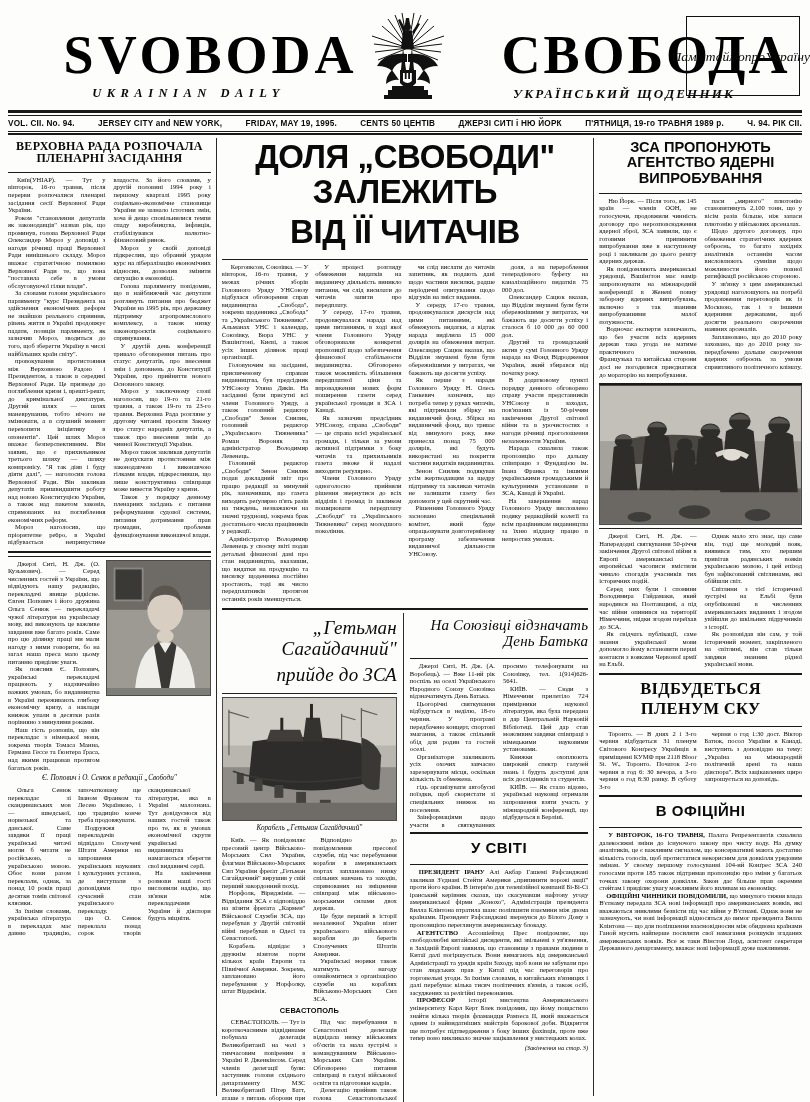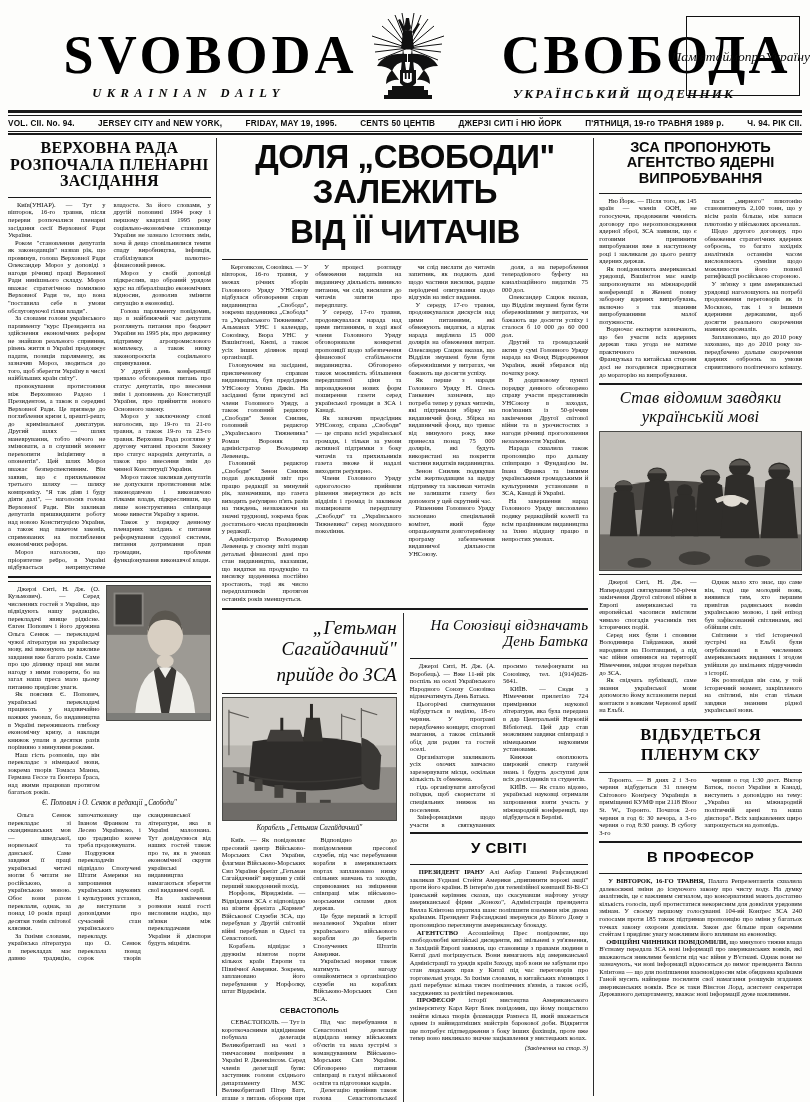--- a/index.html
+++ b/index.html
@@ -35,21 +35,21 @@
   .colA{width:206px;}
   .vline{width:1px;background:#2a2a2a;margin:0 5px;}
   .colB{width:372px;}
   .colC{width:206px;}
 
   
   .hl-serif{font-family:"Liberation Serif",serif;font-weight:bold;text-align:center;
        line-height:1.04;letter-spacing:.3px;}
   .hl-sans{font-family:"Liberation Sans",sans-serif;font-weight:bold;text-align:center;
        line-height:1.05;}
-  .hl-a{font-size:16px;padding:2px 0 4px 0;}
+  .hl-a{font-size:12px;padding:2px 0 4px 0;}
   .hl-main{font-size:33px;letter-spacing:-.4px;padding:2px 0 6px 0;}
   .hl-c{font-size:14.6px;padding:2px 0 4px 0;}
   .hl-ital{font-family:"Liberation Serif",serif;font-style:italic;font-size:19px;
        text-align:right;line-height:1.12;padding:4px 0 5px 0;letter-spacing:.2px;}
   .hl-ital.ctr{text-align:right;}
   .hl-box{font-family:"Liberation Sans",sans-serif;font-weight:bold;font-size:15px;
        text-align:center;padding:5px 0 5px 0;letter-spacing:.5px;}
   .hl-sku{font-family:"Liberation Serif",serif;font-weight:bold;font-size:16.5px;
        text-align:center;padding:4px 0;letter-spacing:.3px;}
 
@@ -367,21 +367,20 @@
         <p class="first">Ню Йорк. — Після того, як 145 країн — членів ООН, не голосуючи, продовжили чинність договору про нерозповсюдження ядерної зброї, ЗСА заявили, що є готовими припинити випробування вже в наступному році і закликали до цього решту ядерних держав.</p>
         <p>Як повідомляють американські урядовці, Вашінґтон має намір запропонувати на міжнародній конференції в Женеві повну заборону ядерних випробувань, включно з так званими випробуваннями малої потужности.</p>
         <p>Водночас експерти зазначають, що без участи всіх ядерних держав така угода не матиме практичного значення. Французька та китайська сторони досі не погодилися приєднатися до мораторію на випробування.</p>
         <p>паси „мирного" плютонію становитимуть 2,100 тонн, що у вісім разів більше, ніж запаси плютонію у військових арсеналах.</p>
         <p>Щодо другого договору, про обмеження стратегічних ядерних озброєнь, то багато західніх аналітиків останнім часом висловлюють сумніви щодо можливости його повної ратифікації російською стороною.</p>
         <p>У зв'язку з цим американські урядовці наголошують на потребі продовження переговорів як із Москвою, так і з іншими ядерними державами, щоб досягти реального скорочення наявних арсеналів.</p>
         <p>Заплановано, що до 2010 року заховано, що до 2010 року за- передбачено дальше скорочення ядерних озброєнь за умови сприятливого політичного клімату.</p>
       </div>
 
       <div class="rule-thick" style="height:2px;margin-top:5px"></div>
-      <div class="hl-ital" style="font-size:16.5px;text-align:center">Став відомим завдяки українській мові</div>
 
       <div class="photo soldimg">
         <svg class="ph-grain" viewBox="0 0 204 140" preserveAspectRatio="none">
           <rect width="204" height="140" fill="#a5a29c"></rect>
           <rect x="0" y="0" width="204" height="56" fill="#c3c0ba"></rect>
           <rect x="0" y="104" width="204" height="36" fill="#6b6863"></rect>
 
           <path d="M18 56 q50 -12 104 -2 l0 22 l-104 4z" fill="#4a4743"></path>
 
           <g fill="#2f2d2a">
@@ -430,21 +429,21 @@
 
       <div class="rule-thick" style="height:2px;margin-top:5px"></div>
       <div class="hl-sku">ВІДБУДЕТЬСЯ ПЛЕНУМ СКУ</div>
       <hr class="hr2">
       <div class="cols2 bodytext">
         <p class="first">Торонто. — В днях 2 і 3-го червня відбудеться 31 пленум Світового Конґресу Українців в приміщенні КУМФ при 2118 Bloor St. W., Торонто. Початок 2-го червня в год 6: 30 вечора, а 3-го червня о год 8:30 ранку. В суботу 3-го</p>
         <p>червня о год 1:30 дост. Віктор Батюк, посол України в Канаді, виступить з доповіддю на тему: „Україна на міжнародній політичній арені та наша діяспора". Всіх зацікавлених щиро запрошується на доповідь.</p>
       </div>
 
       <div class="rule-thick" style="height:2px;margin-top:5px"></div>
-      <div class="hl-box">В ПРОФЕСОР</div>
+      <div class="hl-box">В ОФІЦІЙНІ</div>
       <hr class="hr2">
       <div class="bodytext cols1">
         <p class="first"><span class="lead">У ВІВТОРОК, 16-ГО ТРАВНЯ,</span><span> Палата Репрезентантів схвалила далекосяжні зміни до існуючого закону про чисту воду. На думку аналітиків, це є важливим сигналом, що консервативні мають достатню кількість голосів, щоб протистатися некорисним для довкілля урядовим змінам. У своєму першому голосуванні 104-ий Конґрес ЗСА 240 голосами проти 185 також підтримав пропозицію про зміни у багатьох точках закону охорони довкілля. Закон дає більше прав окремим стейтам і приділяє увагу можливим його впливам на економіку.</span></p>
         <p><span class="lead">ОФІЦІЙНІ ЧИННИКИ ПОВІДОМИЛИ,</span><span> що минулого тижня влада В'єтнаму передала ЗСА нові інформації про американських вояків, які вважаються зниклими безвісти під час війни у В'єтнамі. Однак вони не зазначують, чи нові інформації відносяться до вимог президента Билла Клінтона — що для поліпшення взаємовідносин між обидвома країнами Ганой мусить найперше посилити свої намагання розшуків згаданих американських вояків. Все ж таки Вінстон Лорд, асистент секретаря Державного департаменту, вважає нові інформації дуже важливими.</span></p>
       </div>
     </div>
 
   </div>
 </div>
 

